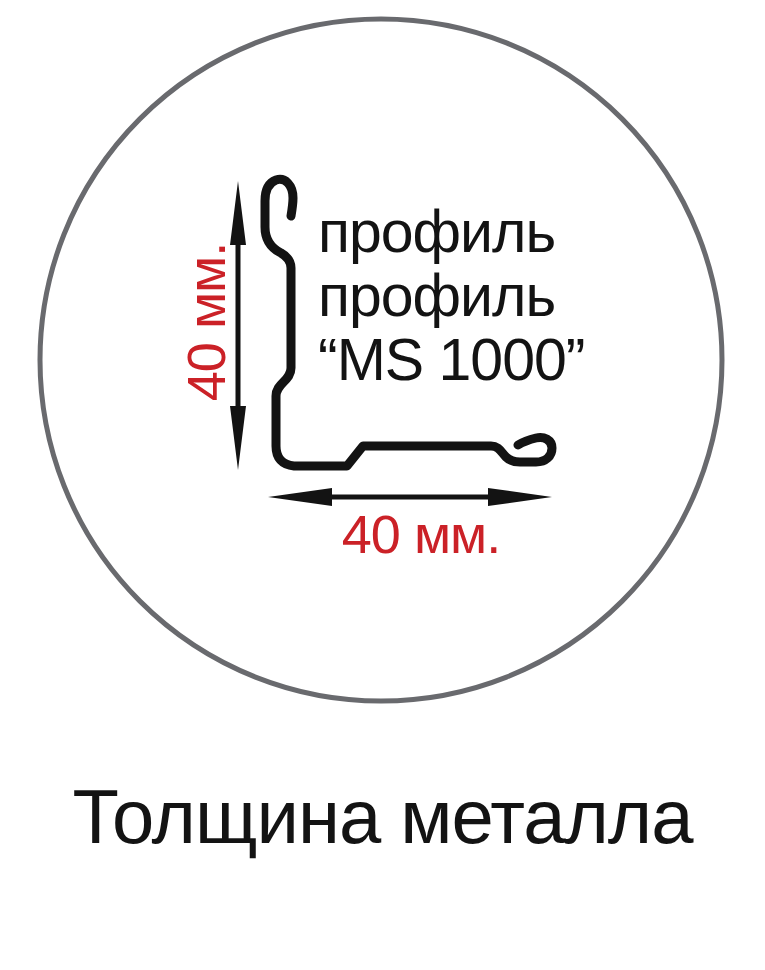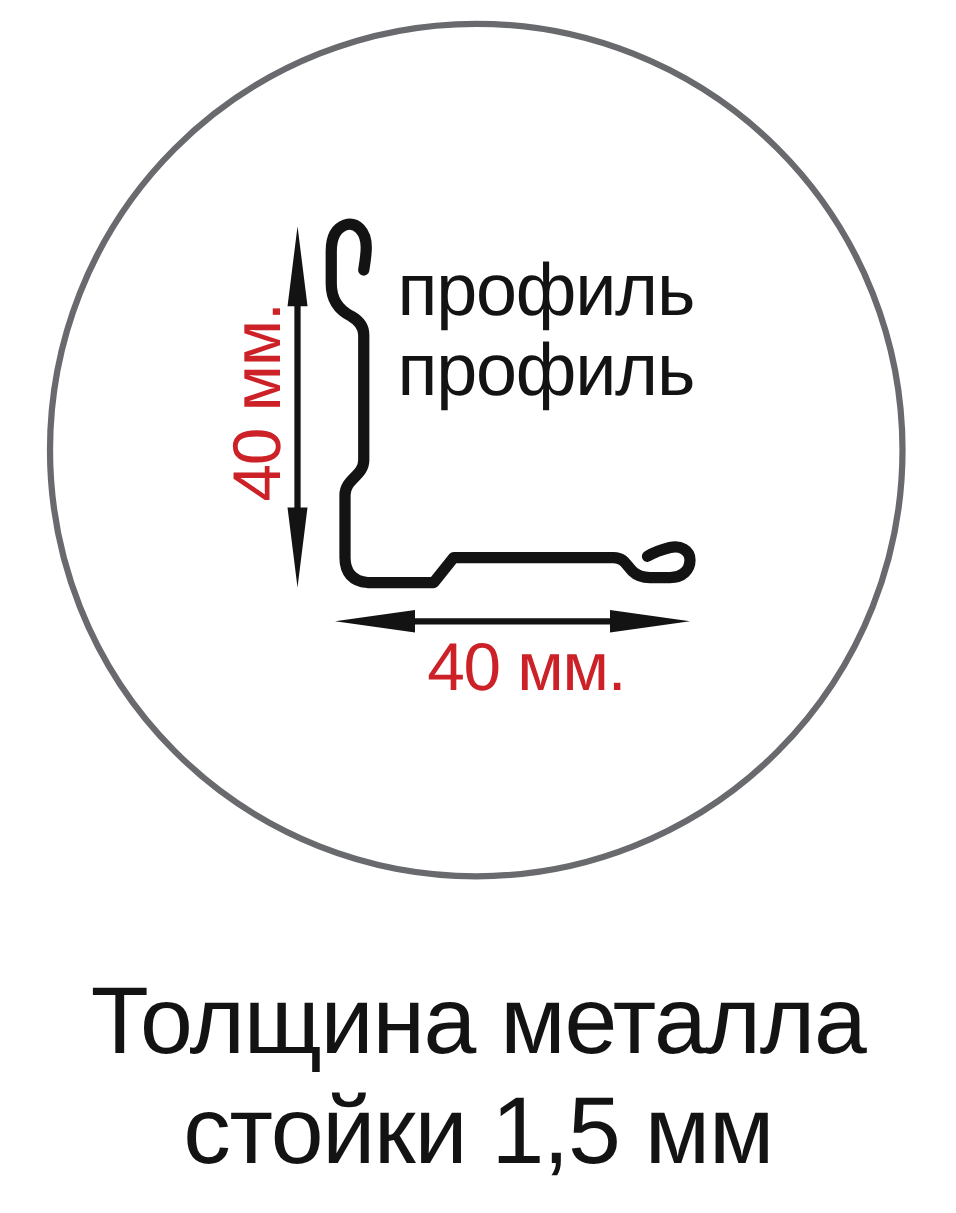--- a/index.html
+++ b/index.html
@@ -109,20 +109,20 @@
     </g>
   </svg>
 
   <div class="dim-label vertical">40 мм.</div>
 
   <div class="dim-label horizontal">40 мм.</div>
 
   <div class="profile-label">
     <div>профиль</div>
     <div>профиль</div>
+    <div>“MS 1000”</div>
   </div>
 
   <div class="caption">
     <div>Толщина металла</div>
-    <div>стойки 1,5 мм</div>
   </div>
 
 </div>
 
 </body></html>

